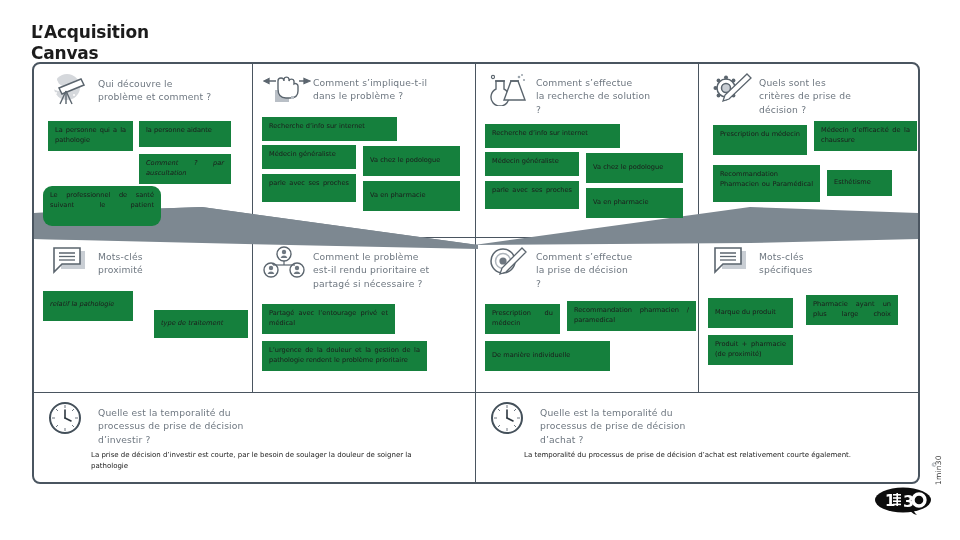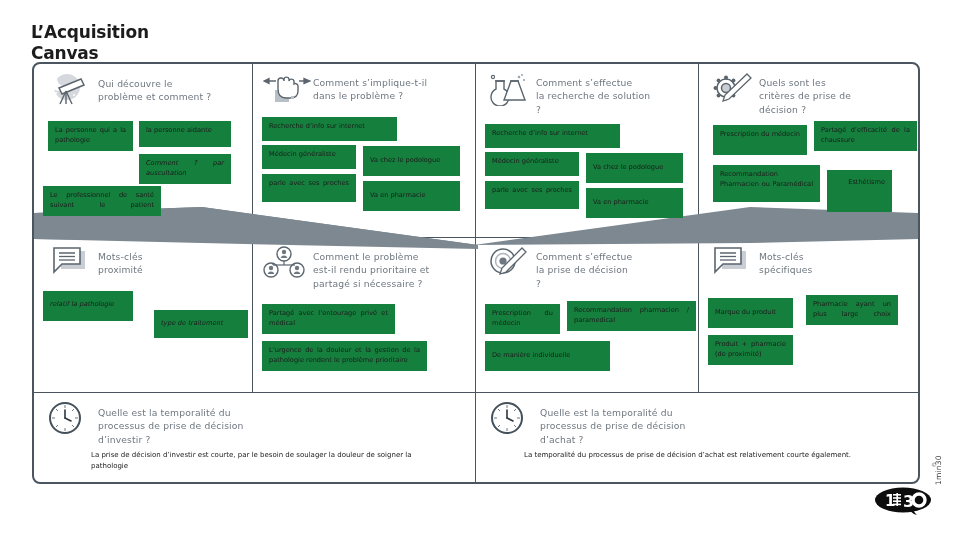--- a/index.html
+++ b/index.html
@@ -133,21 +133,21 @@
           </svg>
         </span>
         <span class="cell-title">
           <span>Qui découvre le</span><br>
           <span>problème  et comment ?</span>
         </span>
       </div>
       <div class="note just" style="left:14px;top:57px;width:85px;height:30px;">La personne qui a la pathologie</div>
       <div class="note" style="left:105px;top:57px;width:92px;height:26px;">la personne aidante</div>
       <div class="note just" style="left:105px;top:90px;width:92px;height:30px;font-style:italic;">Comment ? par auscultation</div>
-      <div class="note just" style="left:9px;top:122px;width:118px;height:30px;">Le professionnel de santé suivant le patient</div>
+      <div class="note just" style="left:9px;top:122px;width:118px;height:40px;border-radius:9px;">Le professionnel de santé suivant le patient</div>
     </div>
 
     <div class="cell" style="left:219px;top:0;width:222px;height:173px;">
       <div class="cell-head" style="padding:8px 0 0 10px;">
         <span class="cell-icon">
           <svg width="48" height="34" viewBox="0 0 48 34">
             <rect x="12" y="18" width="14" height="12" fill="#b9bfc6"></rect>
             <path d="M15 17 v-8 a3 3 0 0 1 6 0 v-2 a2.6 2.6 0 0 1 5 0 v2 a2.6 2.6 0 0 1 5 0 v3 a2.6 2.6 0 0 1 4 2 v5 q0 7 -8 7 h-4 q-8 0 -8 -9z" fill="#fff" stroke="#5b656e" stroke-width="1.4"></path>
             <g stroke="#5b656e" stroke-width="1.3" fill="#5b656e">
               <line x1="2" y1="9" x2="13" y2="9"></line>
@@ -224,23 +224,23 @@
             </g>
           </svg>
         </span>
         <span class="cell-title">
           <span>Quels sont les</span><br>
           <span>critères  de prise de</span><br>
           <span>décision ?</span>
         </span>
       </div>
       <div class="note just" style="left:14px;top:61px;width:94px;height:30px;">Prescription du médecin</div>
-      <div class="note just" style="left:115px;top:57px;width:103px;height:30px;">Partagé d’efficacité de la chaussure</div>
+      <div class="note just" style="left:115px;top:57px;width:103px;height:30px;">Médecin d’efficacité de la chaussure</div>
       <div class="note just" style="left:14px;top:101px;width:107px;height:37px;">Recommandation Pharmacien ou Paramédical</div>
-      <div class="note" style="left:128px;top:106px;width:65px;height:42px;padding-top:8px;text-align:right;">Esthétisme</div>
+      <div class="note" style="left:128px;top:106px;width:65px;height:26px;padding-top:8px;text-align:left;">Esthétisme</div>
     </div>
 
     <div class="cell" style="left:0;top:174px;width:218px;height:154px;">
       <div class="cell-head" style="padding:8px 0 0 14px;">
         <span class="cell-icon">
           <svg width="42" height="32" viewBox="0 0 42 32">
             <rect x="13" y="5" width="24" height="18" fill="#c9ced4"></rect>
             <path d="M6 2 h26 v16 h-18 l-8 8 v-8 h0z" fill="#fff" stroke="#5b656e" stroke-width="1.6"></path>
             <g stroke="#5b656e" stroke-width="1.3">
               <line x1="11" y1="7" x2="27" y2="7"></line>

